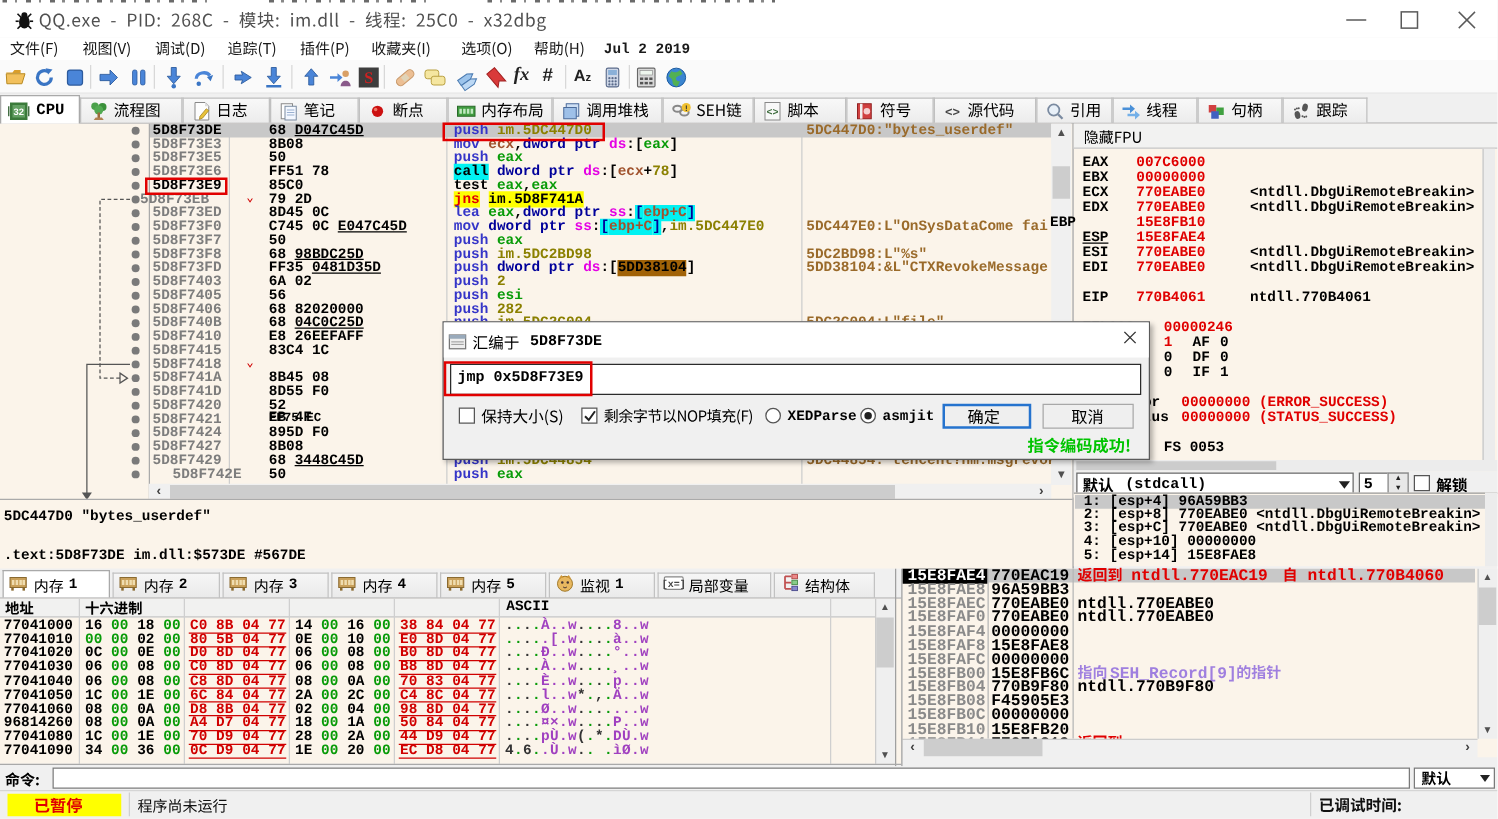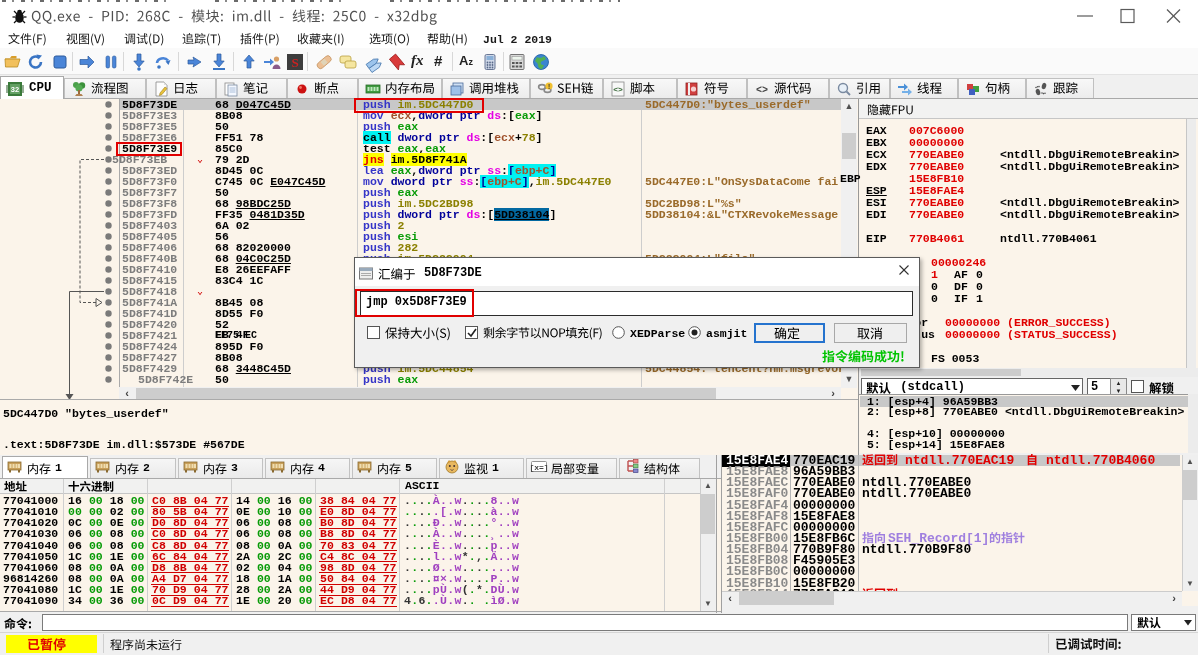--- a/index.html
+++ b/index.html
@@ -498,21 +498,21 @@
     <div class="m" style="left:645px;top:176px;font-size:11.5px;line-height:11px;color:#9a6a2a;"><span style="color:#9a6a2a">5DC447E0:L"OnSysDataCome fai</span></div>
     <div class="m" style="left:122px;top:187px;font-size:11.5px;line-height:11px;color:#7d7d7d;">5D8F73F7</div>
     <div class="m" style="left:215px;top:187px;font-size:11.5px;line-height:11px;color:#000;">50</div>
     <div class="m" style="left:363px;top:187px;font-size:11.5px;line-height:11px;color:#000;"><span style="color:#3535c8;">push</span> <span style="color:#089b08;">eax</span></div>
     <div class="m" style="left:122px;top:198px;font-size:11.5px;line-height:11px;color:#7d7d7d;">5D8F73F8</div>
     <div class="m" style="left:215px;top:198px;font-size:11.5px;line-height:11px;color:#000;">68 <span style="color:#000;text-decoration:underline;">98BDC25D</span></div>
     <div class="m" style="left:363px;top:198px;font-size:11.5px;line-height:11px;color:#000;"><span style="color:#3535c8;">push</span> <span style="color:#8b8000;">im.5DC2BD98</span></div>
     <div class="m" style="left:645px;top:198px;font-size:11.5px;line-height:11px;color:#9a6a2a;"><span style="color:#9a6a2a">5DC2BD98:L"%s"</span></div>
     <div class="m" style="left:122px;top:209px;font-size:11.5px;line-height:11px;color:#7d7d7d;">5D8F73FD</div>
     <div class="m" style="left:215px;top:209px;font-size:11.5px;line-height:11px;color:#000;">FF35 <span style="color:#000;text-decoration:underline;">0481D35D</span></div>
-    <div class="m" style="left:363px;top:209px;font-size:11.5px;line-height:11px;color:#000;"><span style="color:#3535c8;">push</span> <span style="color:#00009a;">dword ptr </span><span style="color:#e400e4;">ds</span>:[<span style="color:#000;background:#0369a1;text-decoration:underline;">5DD38104</span>]</div>
+    <div class="m" style="left:363px;top:209px;font-size:11.5px;line-height:11px;color:#000;"><span style="color:#3535c8;">push</span> <span style="color:#00009a;">dword ptr </span><span style="color:#e400e4;">ds</span>:[<span style="color:#000;background:#a16207;">5DD38104</span>]</div>
     <div class="m" style="left:645px;top:209px;font-size:11.5px;line-height:11px;color:#9a6a2a;"><span style="color:#9a6a2a">5DD38104:&amp;L"CTXRevokeMessage</span></div>
     <div class="m" style="left:122px;top:220px;font-size:11.5px;line-height:11px;color:#7d7d7d;">5D8F7403</div>
     <div class="m" style="left:215px;top:220px;font-size:11.5px;line-height:11px;color:#000;">6A 02</div>
     <div class="m" style="left:363px;top:220px;font-size:11.5px;line-height:11px;color:#000;"><span style="color:#3535c8;">push</span> <span style="color:#8b8000;">2</span></div>
     <div class="m" style="left:122px;top:231px;font-size:11.5px;line-height:11px;color:#7d7d7d;">5D8F7405</div>
     <div class="m" style="left:215px;top:231px;font-size:11.5px;line-height:11px;color:#000;">56</div>
     <div class="m" style="left:363px;top:231px;font-size:11.5px;line-height:11px;color:#000;"><span style="color:#3535c8;">push</span> <span style="color:#089b08;">esi</span></div>
     <div class="m" style="left:122px;top:242px;font-size:11.5px;line-height:11px;color:#7d7d7d;">5D8F7406</div>
     <div class="m" style="left:215px;top:242px;font-size:11.5px;line-height:11px;color:#000;">68 82020000</div>
     <div class="m" style="left:363px;top:242px;font-size:11.5px;line-height:11px;color:#000;"><span style="color:#3535c8;">push</span> <span style="color:#8b8000;">282</span></div>
@@ -677,20 +677,21 @@
     <svg class="ct " style="left:1149px;top:379.8px" width="27" height="18" viewBox="0 0 27 18">
       <g transform="translate(0,12.75) scale(0.012500)" fill="#000">
         <use href="#b89e3" x="0"></use>
         <use href="#b9501" x="1000"></use>
       </g>
     </svg>
     <div class="a" style="left:859px;top:394px;width:339px;height:59px;background:#fbf4ea;border-top:1px solid #999"></div>
     <div class="a" style="left:860px;top:395.5px;width:328px;height:11px;background:#c8c8c8"></div>
     <div class="m" style="left:860px;top:395.5px;font-size:11.5px;line-height:11px;color:#000;"> 1: [esp+4] 96A59BB3</div>
     <div class="m" style="left:860px;top:406.4px;font-size:11.5px;line-height:11px;color:#000;"> 2: [esp+8] 770EABE0 &lt;ntdll.DbgUiRemoteBreakin&gt;</div>
+    <div class="m" style="left:860px;top:417.3px;font-size:11.5px;line-height:11px;color:#000;"> 3: [esp+C] 770EABE0 &lt;ntdll.DbgUiRemoteBreakin&gt;</div>
     <div class="m" style="left:860px;top:428.2px;font-size:11.5px;line-height:11px;color:#000;"> 4: [esp+10] 00000000</div>
     <div class="m" style="left:860px;top:439.1px;font-size:11.5px;line-height:11px;color:#000;"> 5: [esp+14] 15E8FAE8</div>
     <div class="a" style="left:1188px;top:394px;width:10px;height:59px;background:#ececec"></div>
     <div class="a" style="left:354px;top:257px;width:566px;height:111px;background:#f0f0f0;border:1px solid #5a5a5a;box-shadow:2px 2px 4px rgba(0,0,0,0.3)"></div>
     <div class="a" style="left:355px;top:258px;width:564px;height:28px;background:#ffffff"></div>
     <svg class="a" style="left:359px;top:267px" width="14" height="13" viewBox="0 0 14 13">
       <rect x="0.5" y="1" width="13" height="11" fill="#eee" stroke="#777" stroke-width="1"></rect>
       <rect x="0.5" y="1" width="13" height="3" fill="#9ab"></rect>
       <g stroke="#999" stroke-width="0.8">
         <line x1="2" y1="6.5" x2="12" y2="6.5"></line>
@@ -1183,21 +1184,21 @@
     <div class="m" style="left:726px;top:521.84px;font-size:13px;line-height:11px;color:#8a8a8a;">15E8FAFC</div>
     <div class="m" style="left:793px;top:521.84px;font-size:13px;line-height:11px;color:#000;">00000000</div>
     <div class="m" style="left:726px;top:532.98px;font-size:13px;line-height:11px;color:#8a8a8a;">15E8FB00</div>
     <div class="m" style="left:793px;top:532.98px;font-size:13px;line-height:11px;color:#000;">15E8FB6C</div>
     <svg class="ct " style="left:862px;top:530.2px" width="26" height="17" viewBox="0 0 26 17">
       <g transform="translate(0,12.24) scale(0.012000)" fill="#9f7fdf">
         <use href="#b6307" x="0"></use>
         <use href="#b5411" x="1000"></use>
       </g>
     </svg>
-    <div class="m" style="left:888px;top:532.98px;font-size:13px;line-height:11px;color:#9f7fdf;">SEH_Record[1]</div>
+    <div class="m" style="left:888px;top:532.98px;font-size:13px;line-height:11px;color:#9f7fdf;">SEH_Record[9]</div>
     <svg class="ct " style="left:989px;top:530.2px" width="38" height="17" viewBox="0 0 38 17">
       <g transform="translate(0,12.24) scale(0.012000)" fill="#9f7fdf">
         <use href="#b7684" x="0"></use>
         <use href="#b6307" x="1000"></use>
         <use href="#b9488" x="2000"></use>
       </g>
     </svg>
     <div class="m" style="left:726px;top:544.12px;font-size:13px;line-height:11px;color:#8a8a8a;">15E8FB04</div>
     <div class="m" style="left:793px;top:544.12px;font-size:13px;line-height:11px;color:#000;">770B9F80</div>
     <div class="m" style="left:862px;top:544.12px;font-size:13px;line-height:11px;color:#000;">ntdll.770B9F80</div>

